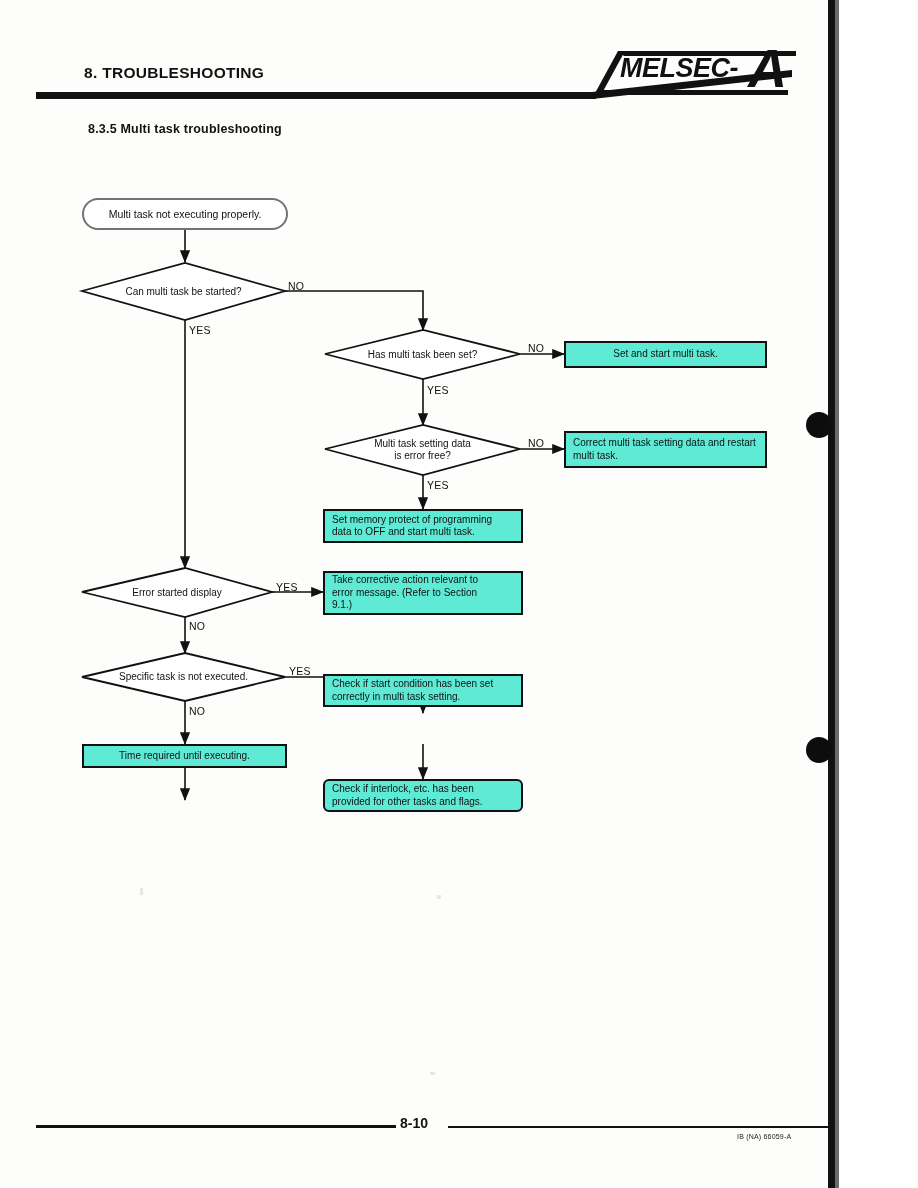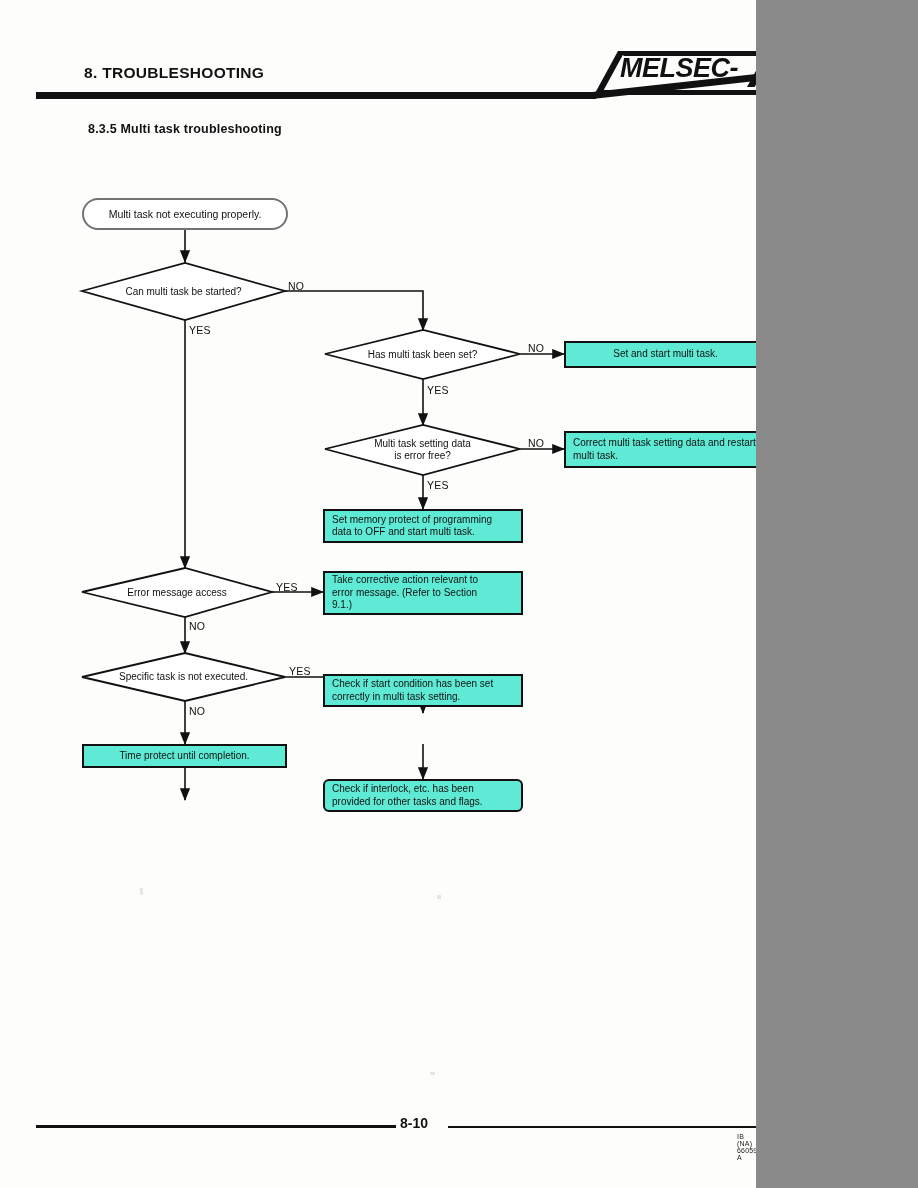--- a/index.html
+++ b/index.html
@@ -1,18 +1,18 @@
 <!DOCTYPE html>
 <html><head>
 <meta charset="utf-8">
 <style>
   html,body{margin:0;padding:0;background:#8a8a8a;}
   body{font-family:"Liberation Sans",sans-serif;}
   .page{
-    position:relative;width:756px;height:1188px;background:#fdfdfb;
+    position:relative;width:918px;height:1188px;background:#fdfdfb;
     overflow:hidden;
   }
   
   .binding-bar{
     position:absolute;top:0;left:828px;width:7px;height:1188px;
     background:#111;
   }
   .binding-bar.soft{left:835px;width:4px;background:#3a3a3a;opacity:.75;}
   .binding-hole{
     position:absolute;left:806px;width:26px;height:26px;border-radius:50%;
@@ -185,21 +185,21 @@
   </div>
 
   <div class="node proc" style="left:323px;top:509px;width:200px;height:34px;">
     <div class="txt">
       <span>Set memory protect of programming</span><br>
       <span>data  to  OFF  and  start  multi  task.</span>
     </div>
   </div>
 
   <div class="dia-wrap" style="left:82px;top:568px;width:190px;height:49px;">
-    <div class="dia-label">Error message access</div>
+    <div class="dia-label">Error started display</div>
   </div>
 
   <div class="node proc" style="left:323px;top:571px;width:200px;height:44px;">
     <div class="txt">
       <span>Take  corrective  action  relevant  to</span><br>
       <span>error   message.   (Refer   to   Section</span><br>
       <span>9.1.)</span>
     </div>
   </div>
 
@@ -215,21 +215,21 @@
   </div>
 
   <div class="node proc" style="left:323px;top:779px;width:200px;height:33px;border-radius:6px;">
     <div class="txt">
       <span>Check  if  interlock,  etc.  has  been</span><br>
       <span>provided  for  other  tasks  and  flags.</span>
     </div>
   </div>
 
   <div class="node proc center" style="left:82px;top:744px;width:205px;height:24px;">
-    <div class="txt">Time    protect    until    completion.</div>
+    <div class="txt">Time    required    until    executing.</div>
   </div>
 
 
   <div class="edge-lbl" style="left:288px;top:280px;">NO</div>
   <div class="edge-lbl" style="left:189px;top:324px;">YES</div>
   <div class="edge-lbl" style="left:528px;top:342px;">NO</div>
   <div class="edge-lbl" style="left:427px;top:384px;">YES</div>
   <div class="edge-lbl" style="left:528px;top:437px;">NO</div>
   <div class="edge-lbl" style="left:427px;top:479px;">YES</div>
   <div class="edge-lbl" style="left:276px;top:581px;">YES</div>

